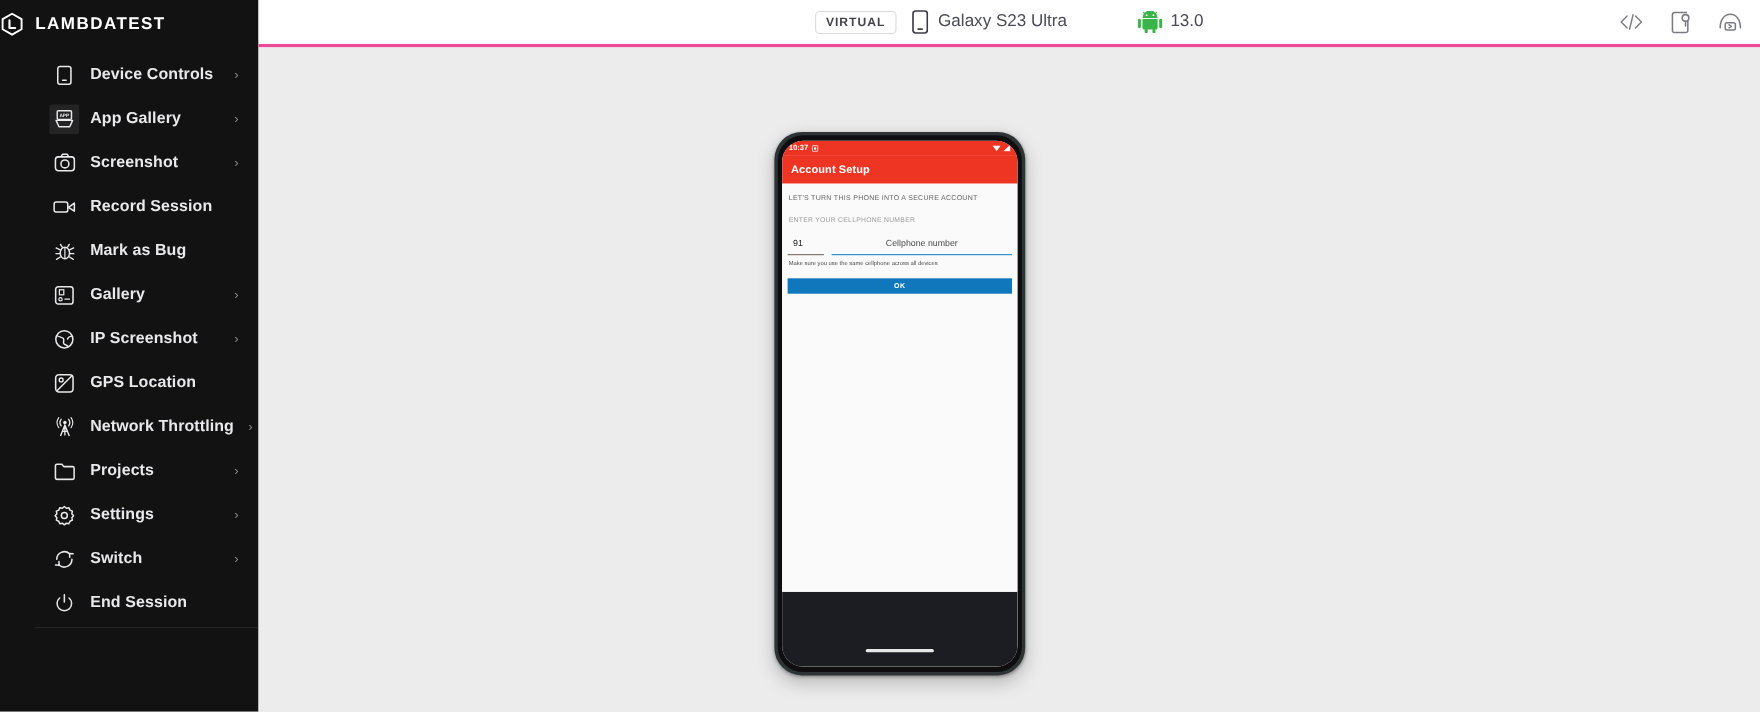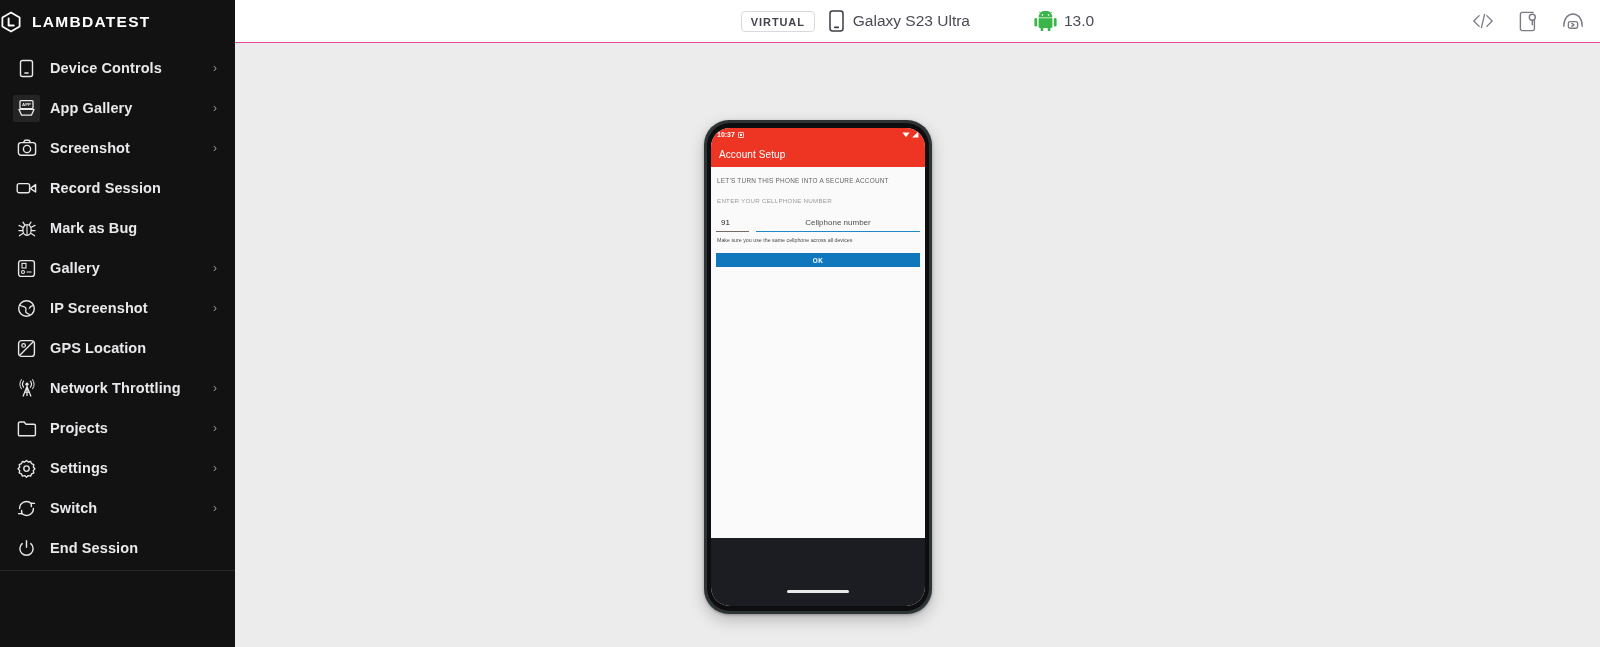--- a/index.html
+++ b/index.html
@@ -37,21 +37,21 @@
     gap: 10px;
   }
   .logo-mark { width: 22px; height: 22px; flex: 0 0 22px; display:block; }
   .logo-text {
     color: #ffffff;
     font-size: 15.5px;
     font-weight: bold;
     letter-spacing: 1.3px;
   }
 
-  .nav { margin-top: 4px; }
+  .nav { margin-top: 4px; padding-left: 32px; }
 
   .nav-item {
     height: 40px;
     display: flex;
     align-items: center;
     padding-left: 16px;
     padding-right: 18px;
     gap: 13px;
     cursor: pointer;
     position: relative;
@@ -97,21 +97,21 @@
     flex: 1;
     height: 647px;
     display: flex;
     flex-direction: column;
     background: #ececec;
   }
 
   .topbar {
     height: 43px;
     background: #ffffff;
-    border-bottom: 1px solid #ec4899;
+    border-bottom: 3px solid #ec4899;
     display: flex;
     align-items: center;
     position: relative;
     flex: 0 0 43px;
   }
 
   .topbar-center {
     position: absolute;
     left: 0; right: 0;
     display: flex;
@@ -241,21 +241,21 @@
     background: #ee3524;
     height: 26px;
     display: flex;
     align-items: center;
     padding-left: 8px;
     flex: 0 0 26px;
   }
   .app-bar-title {
     color: #ffffff;
     font-size: 10px;
-    font-weight: normal;
+    font-weight: bold;
     letter-spacing: 0.1px;
   }
 
   .app-body {
     flex: 1;
     background: #fafafa;
     padding: 10px 5px 0 5px;
     position: relative;
   }
 

